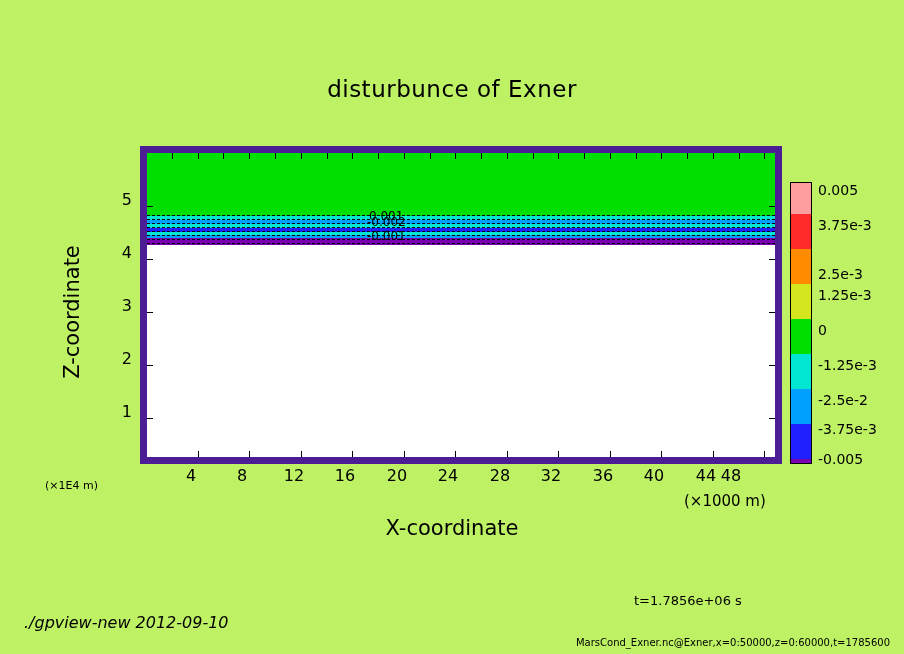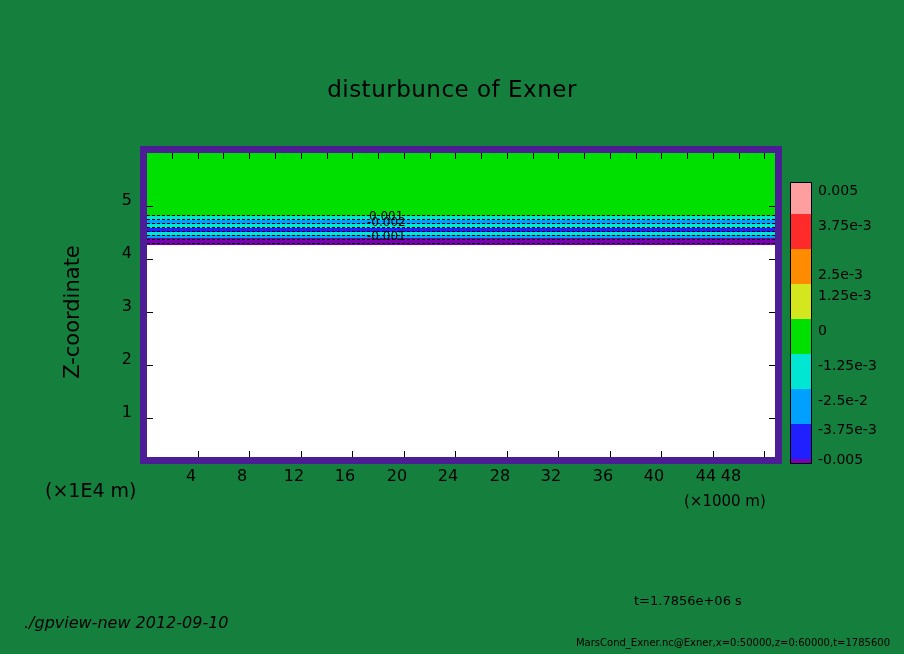--- a/index.html
+++ b/index.html
@@ -4,21 +4,21 @@
 <style>
   html, body {
     margin: 0;
     padding: 0;
     background: #ffffff;
   }
   #page {
     position: relative;
     width: 904px;
     height: 654px;
-    background: #15803d;
+    background: #bef264;
     font-family: "DejaVu Sans", sans-serif;
     overflow: hidden;
   }
   .title {
     position: absolute;
     left: 0;
     top: 76px;
     width: 904px;
     text-align: center;
     font-size: 23px;
@@ -114,21 +114,21 @@
     text-align: center;
     font-size: 21px;
     color: #000;
     transform: rotate(-90deg);
     transform-origin: 50% 50%;
   }
   .unit-left {
     position: absolute;
     left: 45px;
     top: 479px;
-    font-size: 19px;
+    font-size: 11px;
     color: #000;
   }
   .unit-right {
     position: absolute;
     left: 684px;
     top: 492px;
     font-size: 15px;
     color: #000;
   }
   .contour-interval {
@@ -292,20 +292,21 @@
 
   <div class="ylabel-tick" style="top:411px;">1</div>
   <div class="ylabel-tick" style="top:358px;">2</div>
   <div class="ylabel-tick" style="top:305px;">3</div>
   <div class="ylabel-tick" style="top:252px;">4</div>
   <div class="ylabel-tick" style="top:199px;">5</div>
 
   <div class="unit-left">(×1E4 m)</div>
   <div class="unit-right">(×1000 m)</div>
 
+  <div class="axis-title-x">X-coordinate</div>
   <div class="axis-title-y">Z-coordinate</div>
 
   <div class="time-stamp">t=1.7856e+06 s</div>
 
   <div id="colorbar">
     <div class="cb-cell" style="height:31px; background:#ff9e9e;"></div>
     <div class="cb-cell" style="height:35px; background:#ff2a2a;"></div>
     <div class="cb-cell" style="height:35px; background:#ff8c00;"></div>
     <div class="cb-cell" style="height:35px; background:#d4e61e;"></div>
     <div class="cb-cell" style="height:35px; background:#00e000;"></div>

